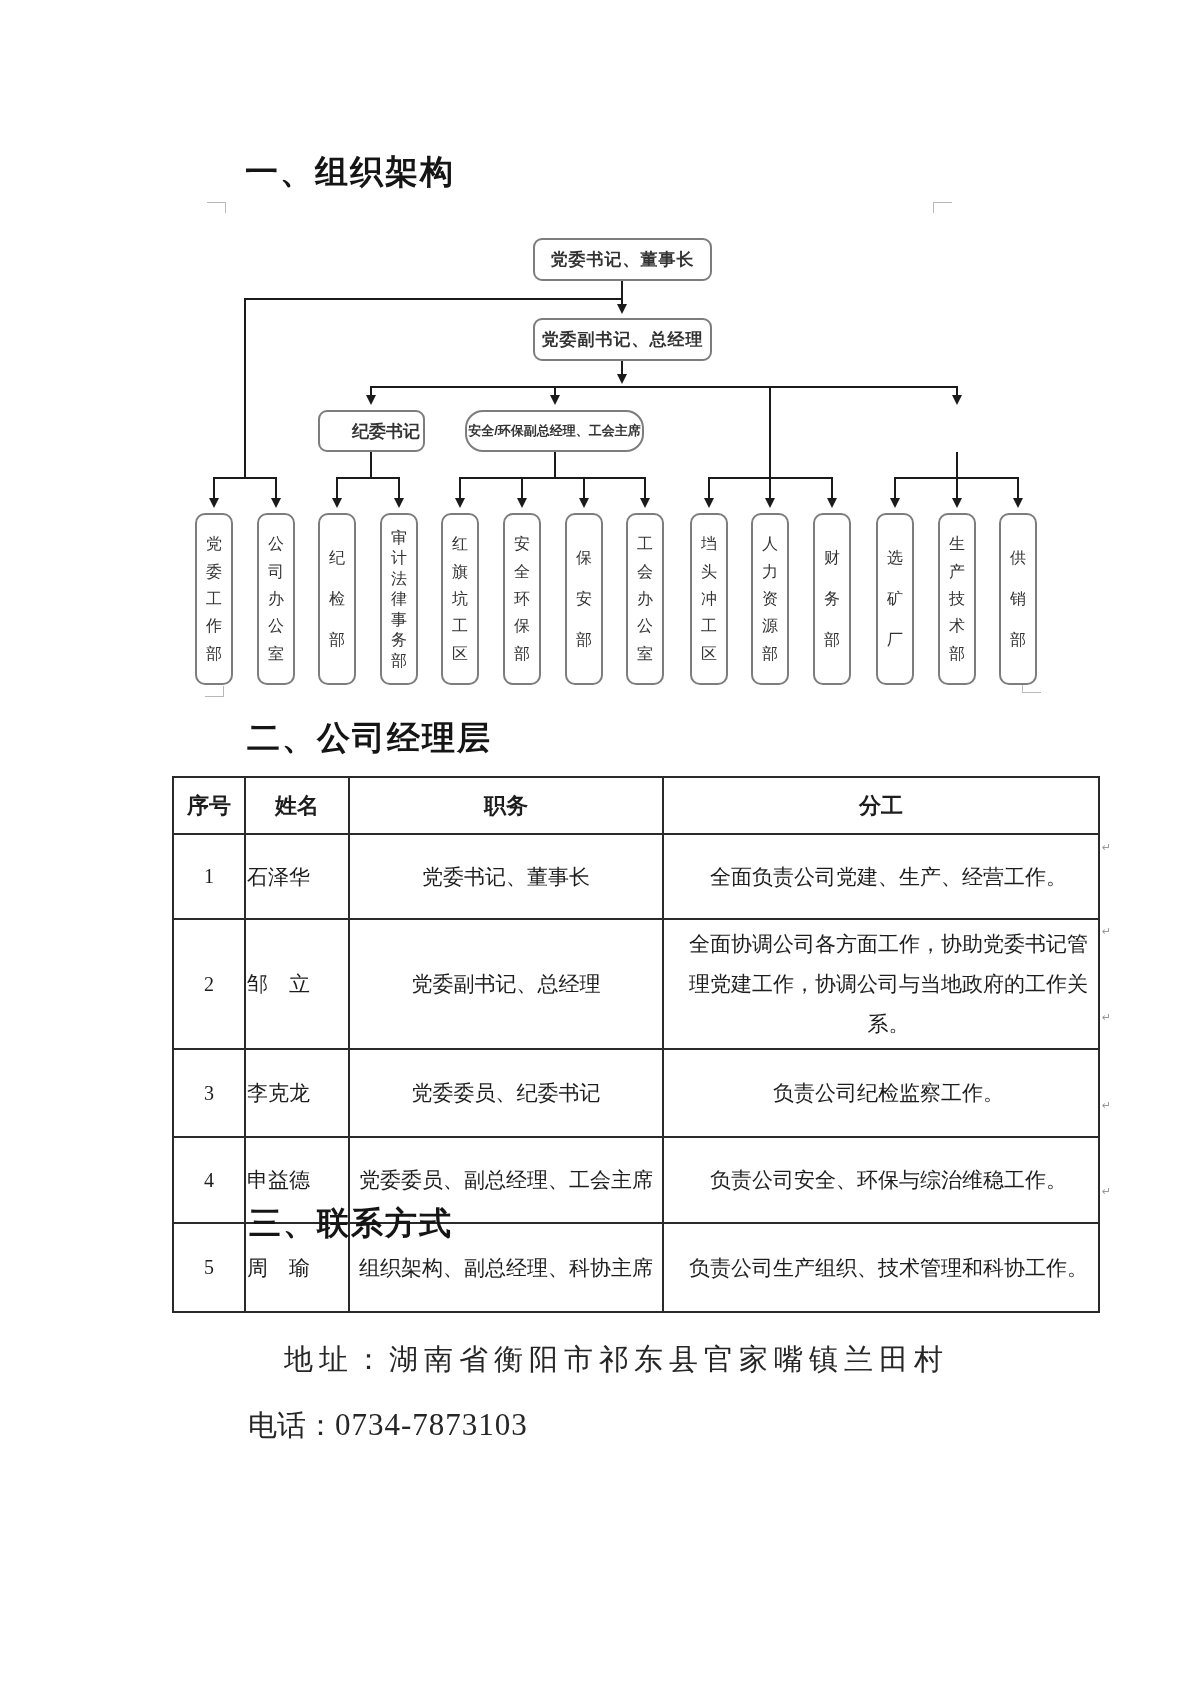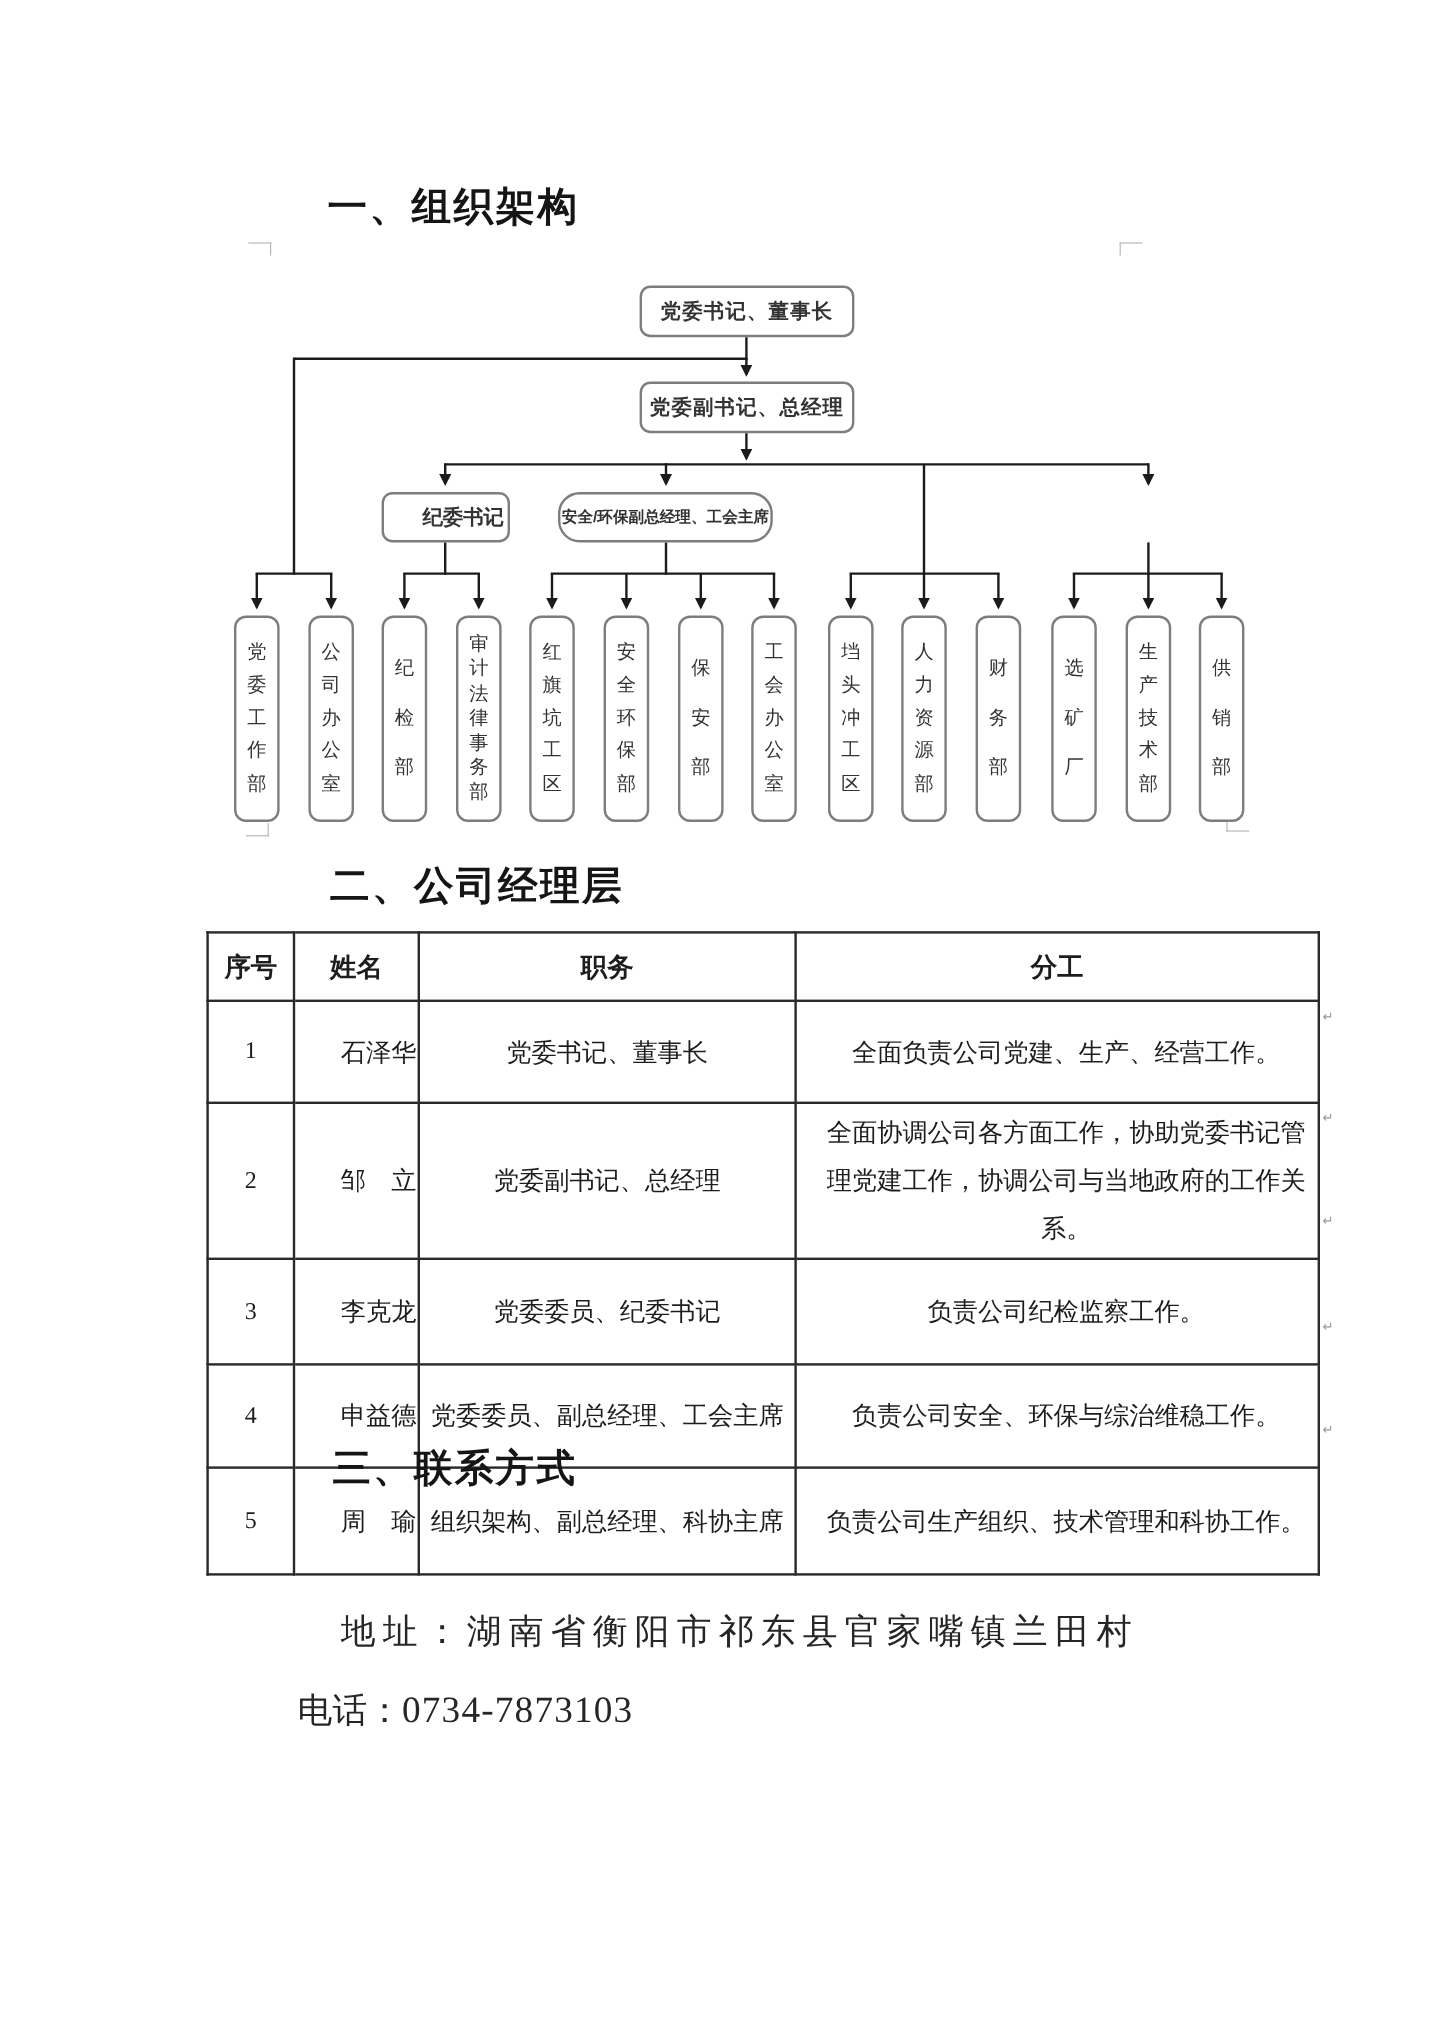--- a/index.html
+++ b/index.html
@@ -1,20 +1,20 @@
 <!DOCTYPE html>
 <html><head>
 <meta charset="utf-8">
 <style>
   html,body{margin:0;padding:0;background:#ffffff;}
   .page{position:relative;width:1200px;height:1697px;background:#fff;overflow:hidden;
         font-family:"Liberation Serif", serif;color:#222;}
   
   .h{position:absolute;font-family:"Liberation Sans", sans-serif;font-weight:700;
-     font-size:33px;color:#151515;letter-spacing:2px;white-space:nowrap;margin-left:28px;}
+     font-size:33px;color:#151515;letter-spacing:2px;white-space:nowrap;}
   
   .chart{position:absolute;left:0;top:200px;width:1200px;height:505px;}
   .obox{position:absolute;box-sizing:border-box;border:2px solid #7d7d7d;border-radius:9px;
         background:#fff;display:flex;align-items:center;justify-content:center;
         font-family:"Liberation Sans", sans-serif;color:#333;white-space:nowrap;}
   .l1{left:533px;top:38px;width:179px;height:43px;font-size:17px;font-weight:600;letter-spacing:1px;}
   .l2{left:533px;top:118px;width:179px;height:43px;font-size:17px;font-weight:600;letter-spacing:1px;}
   .l3a{left:318px;top:210px;width:107px;height:42px;font-size:17px;font-weight:600;padding-left:29px;}
   .l3b{left:465px;top:210px;width:179px;height:42px;font-size:13px;font-weight:600;border-radius:18px;}
   .l3c{left:860px;top:210px;width:195px;height:42px;font-size:13px;font-weight:600;letter-spacing:1px;}
@@ -29,21 +29,21 @@
   
   .corner{position:absolute;width:18px;height:10px;border:0 solid #b8b8b8;}
   .pmark{position:absolute;font-family:"DejaVu Sans", sans-serif;font-size:11px;color:#9a9a9a;line-height:1;}
   
   table.mgmt{position:absolute;left:172px;top:776px;width:926px;border-collapse:collapse;
              table-layout:fixed;font-family:"Liberation Serif", serif;color:#1d1d1d;}
   table.mgmt td,table.mgmt th{box-sizing:border-box;border:2px solid #2a2a2a;
              vertical-align:middle;font-weight:normal;overflow:hidden;}
   table.mgmt th{font-weight:700;font-size:22px;text-align:center;margin-top:28px;}
   .c-idx{text-align:center;font-size:20px;}
-  .c-name{text-align:right;font-size:21px;}
+  .c-name{text-align:left;font-size:21px;}
   .c-title{text-align:center;font-size:21px;white-space:nowrap;}
   .c-duty{text-align:center;font-size:21px;padding:4px 10px 4px 25px;line-height:40px;}
   
   .serifline{position:absolute;font-family:"Liberation Serif", serif;font-size:29px;color:#262626;white-space:nowrap;}
   .addr-val{letter-spacing:6px;}
   .phone-val{font-size:31px;letter-spacing:1px;font-weight:500;}
 </style>
 </head>
 <body>
 

